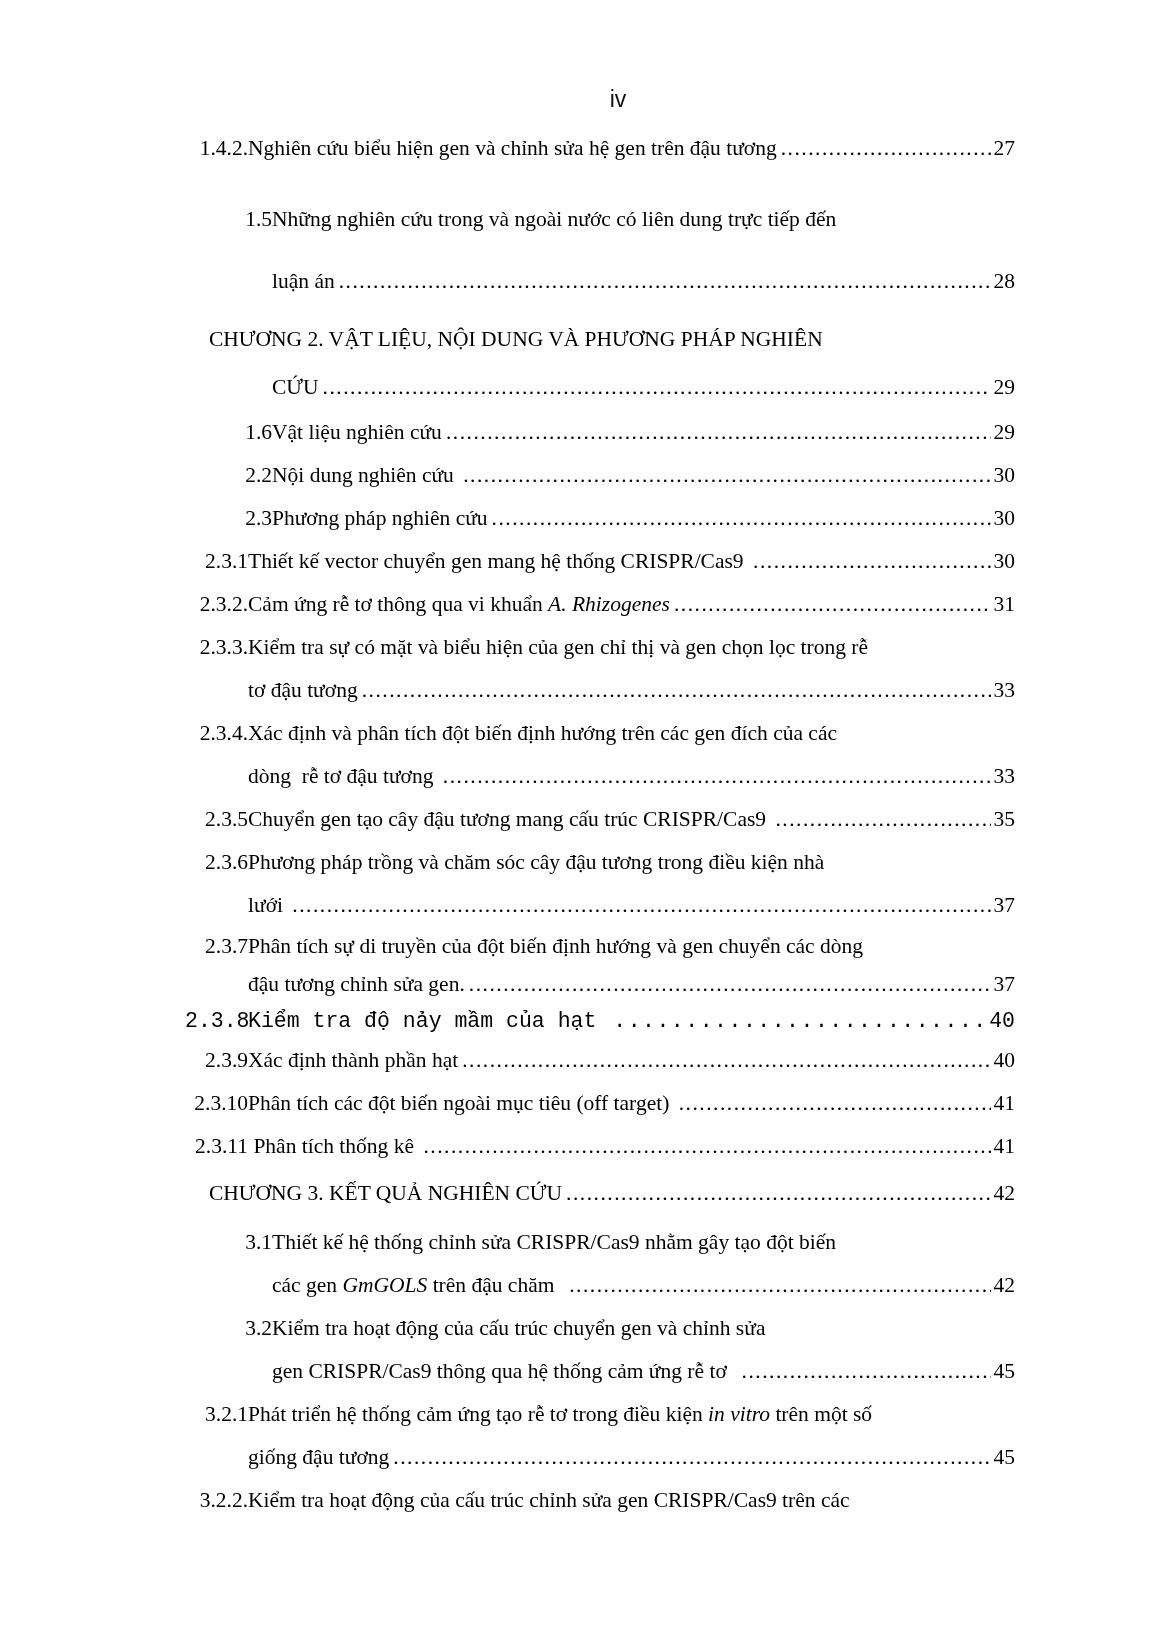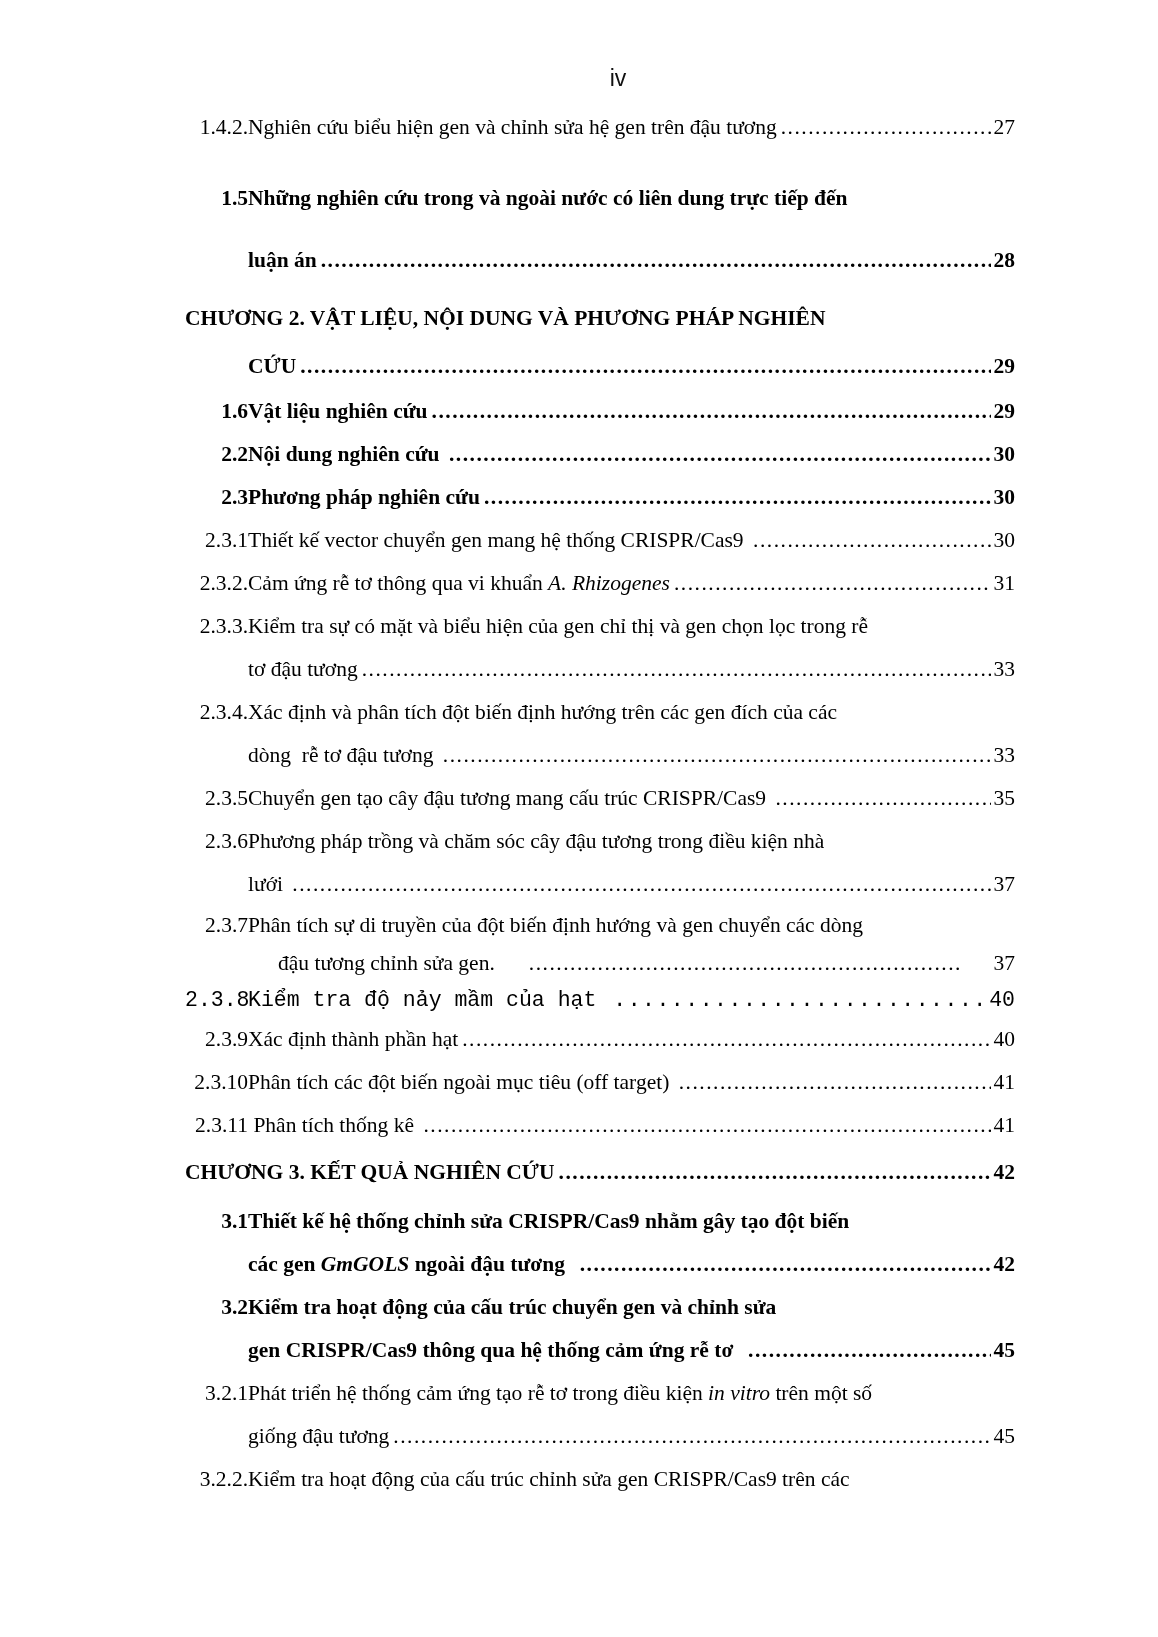--- a/index.html
+++ b/index.html
@@ -11,37 +11,37 @@
     width: 1158px;
     height: 1637px;
     overflow: hidden;
     font-family: "Liberation Serif", "DejaVu Serif", serif;
     color: #000;
   }
   .page {
     box-sizing: border-box;
     width: 1158px;
     height: 1637px;
-    padding: 57px 143px 0 185px;
+    padding: 78px 143px 0 185px;
   }
   .page-header {
     height: 43px;
     line-height: 43px;
     text-align: center;
     font-family: "Liberation Sans", "DejaVu Sans", sans-serif;
     font-size: 23px;
     color: #111;
     transform: translateX(18px);
     margin-bottom: 6px;
   }
   .toc {
     width: 830px;
   }
   .entry { font-size: 21.5px; }
-  .entry.bold { font-weight: bold; }
+  .entry.bold { font-weight: normal; margin-left: 24px; }
   .line {
     display: flex;
     align-items: baseline;
     height: 43px;
     line-height: 43px;
     white-space: nowrap;
   }
   .num {
     flex: 0 0 63px;
     width: 63px;
@@ -185,21 +185,21 @@
           <span class="txt"><span>lưới </span></span>
           <span class="leader">................................................................................................................................................................................................................................................</span>
           <span class="pg">37</span>
         </div>
       </div>
       <div class="entry">
         <div class="line" style="height: 38px; line-height: 38px;">
           <span class="num">2.3.7</span>
           <span class="txt"><span>Phân tích sự di truyền của đột biến định hướng và gen chuyển các dòng</span></span>
         </div>
-        <div class="line" style="height: 38px; line-height: 38px; gap: 30px;">
+        <div class="line" style="height: 38px; line-height: 38px;">
           <span class="num"></span>
           <span class="txt"><span>đậu tương chỉnh sửa gen.</span></span>
           <span class="leader">................................................................................................................................................................................................................................................</span>
           <span class="pg">37</span>
         </div>
       </div>
       <div class="entry">
         <div class="line" style="height: 36px; line-height: 36px; font-family: Liberation Mono, monospace;">
           <span class="num">2.3.8</span>
           <span class="txt"><span>Kiểm tra độ nảy mầm của hạt </span></span>
@@ -238,21 +238,21 @@
           <span class="pg">42</span>
         </div>
       </div>
       <div class="entry bold" style="margin-top: 6px;">
         <div class="line">
           <span class="num">3.1</span>
           <span class="txt"><span>Thiết kế hệ thống chỉnh sửa CRISPR/Cas9 nhằm gây tạo đột biến</span></span>
         </div>
         <div class="line">
           <span class="num"></span>
-          <span class="txt"><span>các gen </span><span class="it">GmGOLS</span><span> ngoài đậu tương  </span></span>
+          <span class="txt"><span>các gen </span><span class="it">GmGOLS</span><span> trên đậu chăm  </span></span>
           <span class="leader">................................................................................................................................................................................................................................................</span>
           <span class="pg">42</span>
         </div>
       </div>
       <div class="entry bold">
         <div class="line">
           <span class="num">3.2</span>
           <span class="txt"><span>Kiểm tra hoạt động của cấu trúc chuyển gen và chỉnh sửa</span></span>
         </div>
         <div class="line">

